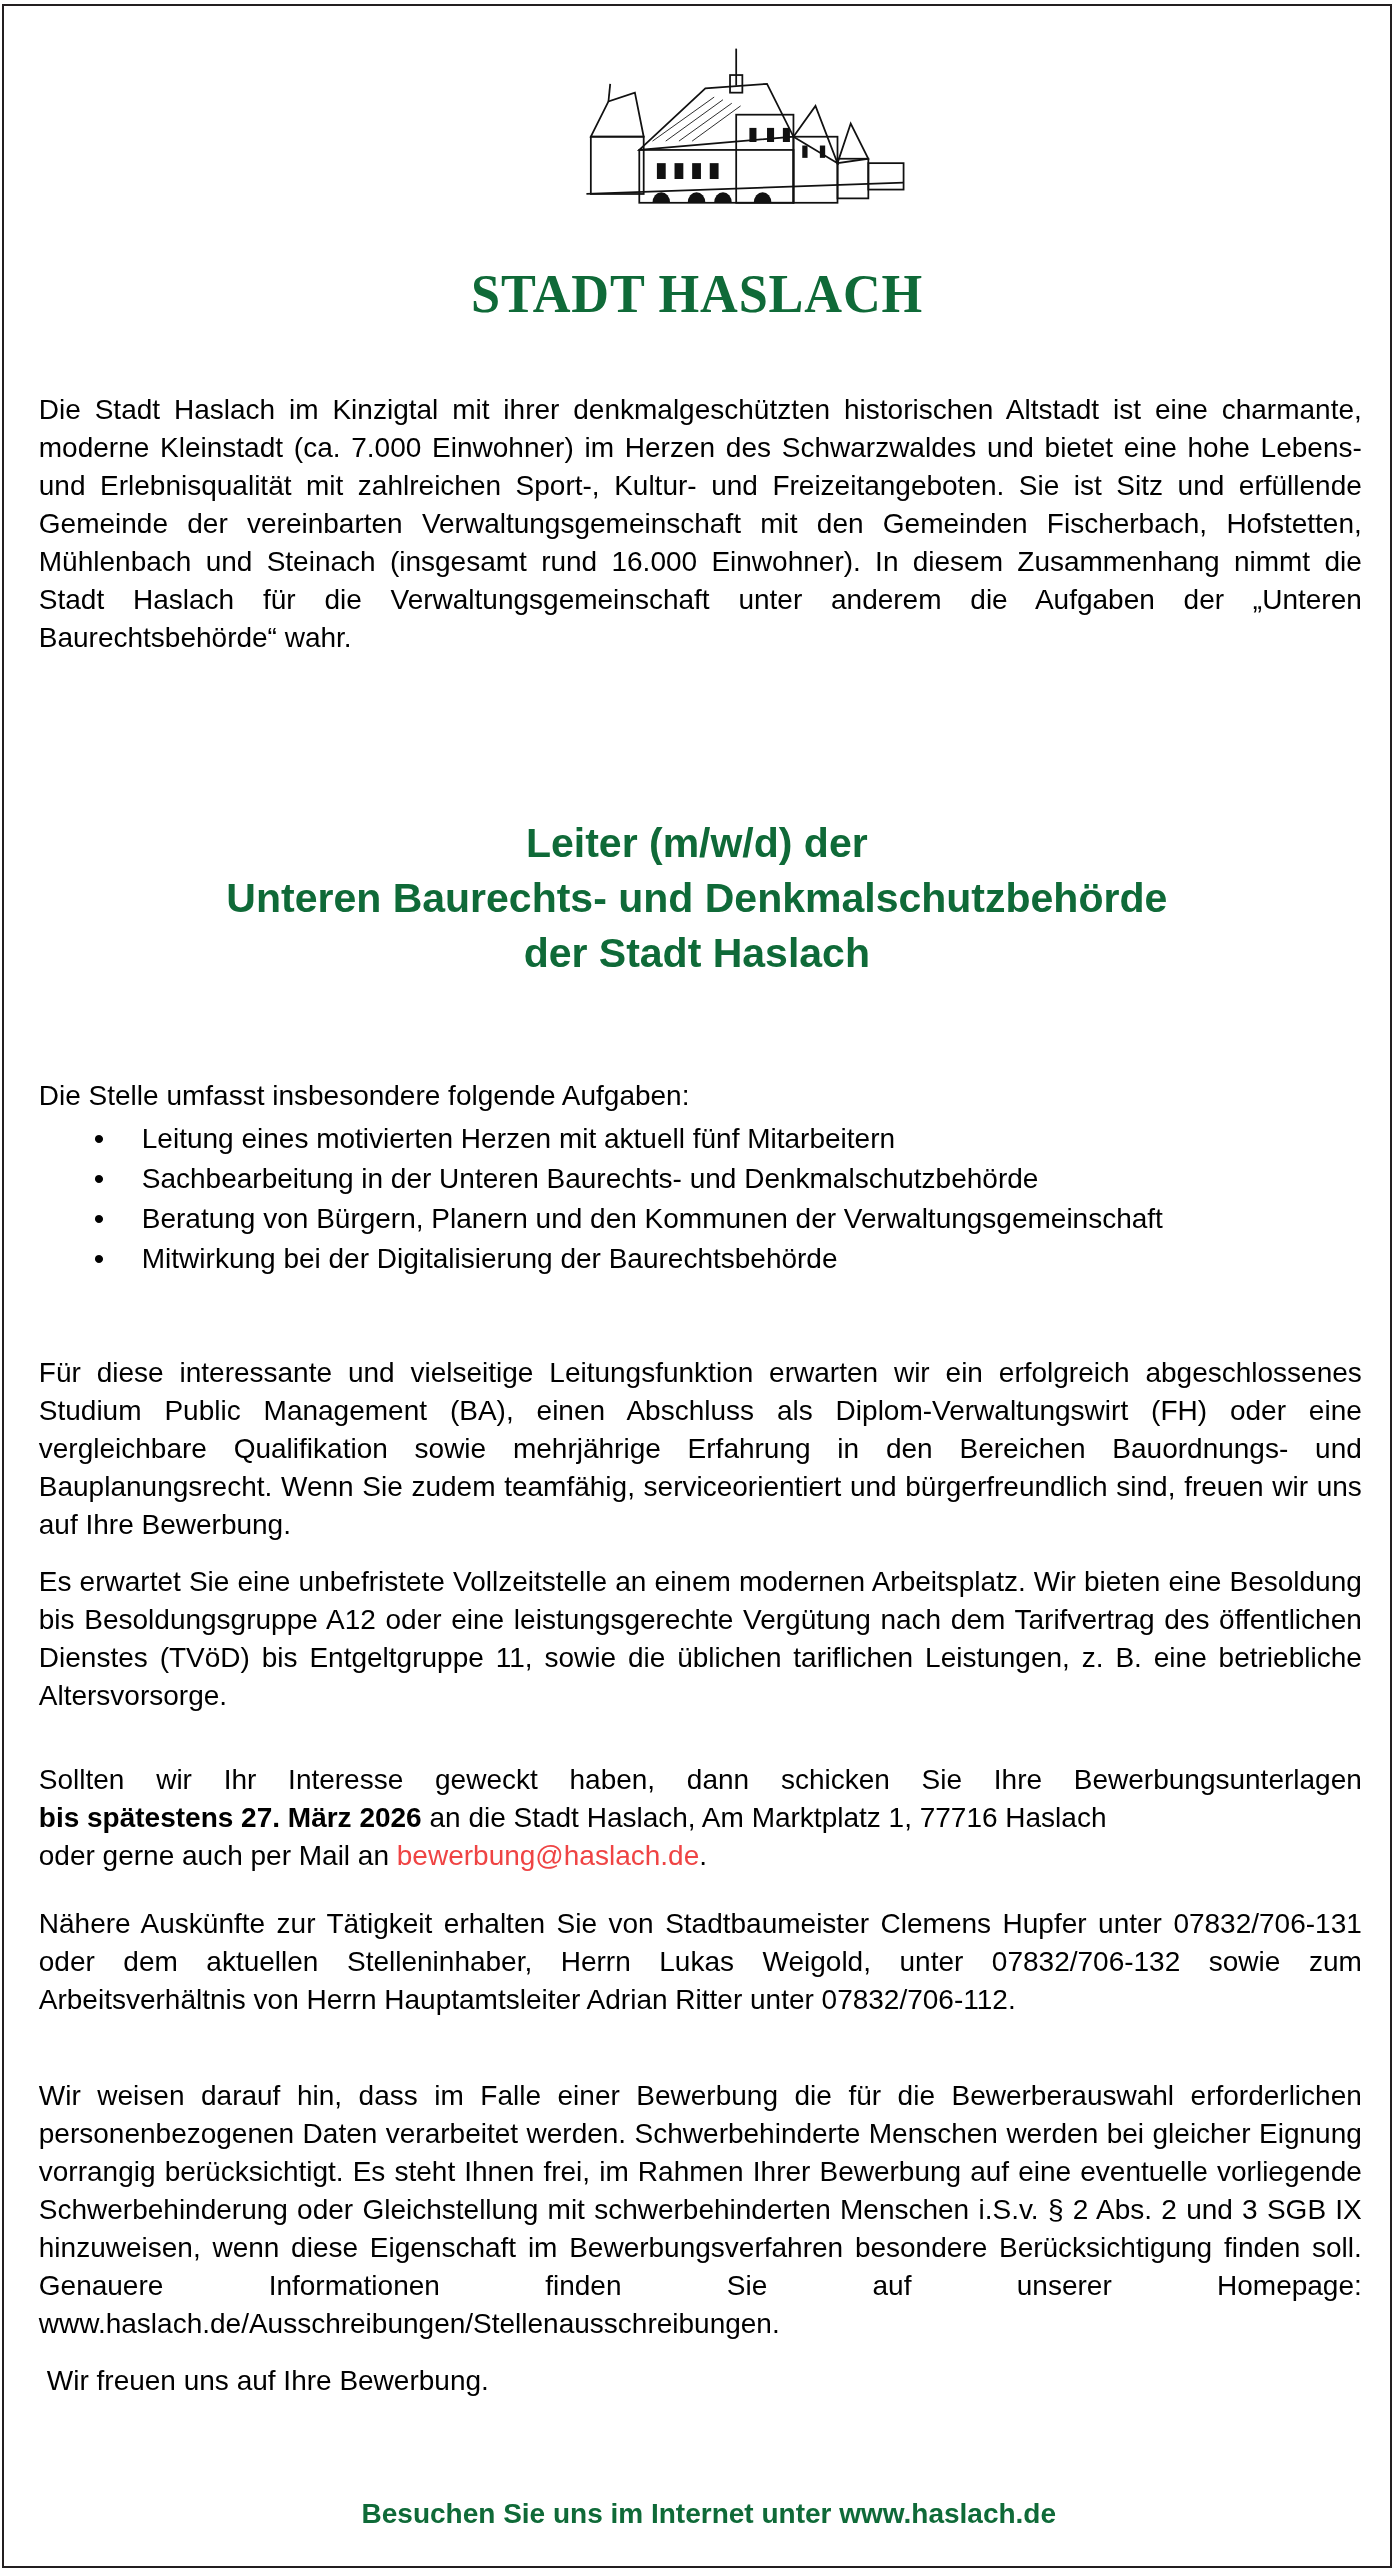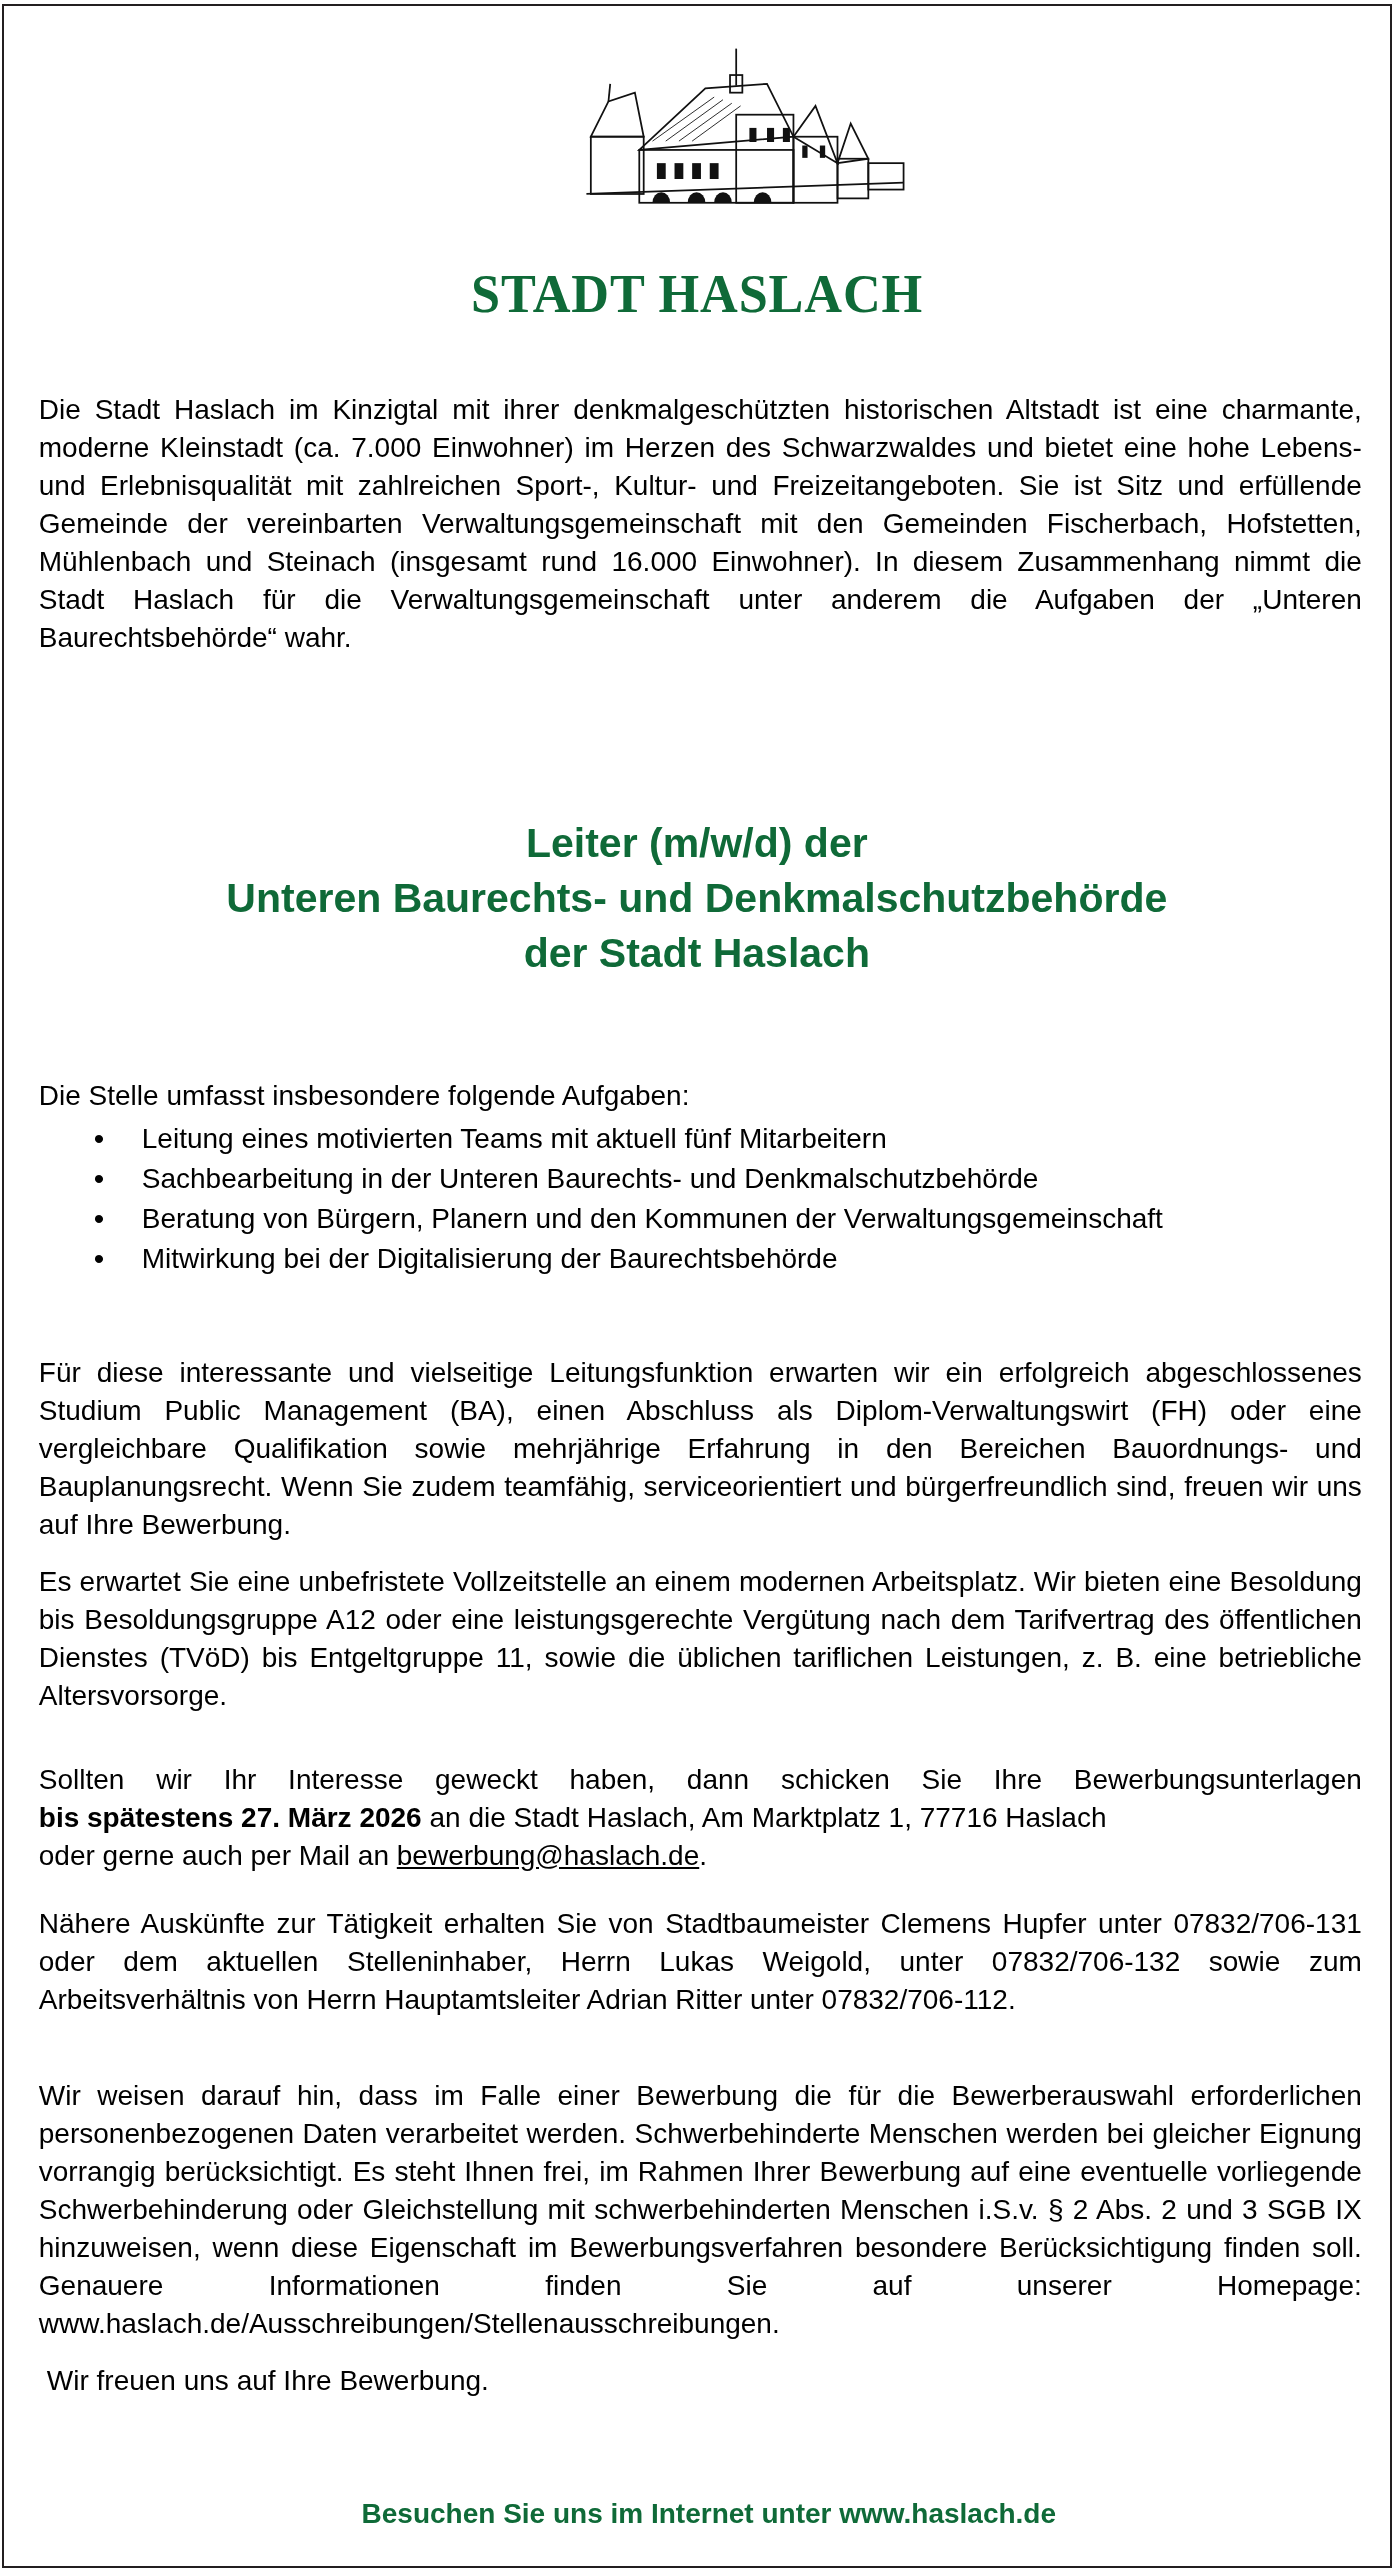--- a/index.html
+++ b/index.html
@@ -6,21 +6,21 @@
   body { width:1400px; height:2576px; position:relative; overflow:hidden; font-family:"Liberation Sans", sans-serif; color:#000; }
   .frame { position:absolute; left:1.8px; top:3.5px; width:1390px; height:2564px; border:2.6px solid #231f20; box-sizing:border-box; background:#fff; }
   .logo { position:absolute; left:578px; top:25px; width:326px; height:185px; }
   .title { position:absolute; left:0; width:100%; top:256px; text-align:center; font-family:"Liberation Serif", serif; font-weight:bold; font-size:55px; letter-spacing:0.9px; color:#0f6a38; transform:scaleX(0.95); }
   .para { position:absolute; left:35px; width:1323px; font-size:28px; line-height:38px; text-align:justify; hyphens:manual; }
   .green { color:#17693a; font-weight:bold; }
   .job { position:absolute; left:0; width:100%; top:810px; text-align:center; color:#0f6a38; font-weight:bold; font-size:41px; line-height:55px; }
   ul.tasks { position:absolute; left:35px; top:1113px; margin:0; padding:0; list-style:none; font-size:28px; line-height:40px; }
   ul.tasks li { position:relative; padding-left:103px; }
   ul.tasks li::before { content:"\2022"; position:absolute; left:55px; top:0; font-size:30px; }
-  a.mail { color:#000000; text-decoration:underline; }
+  a.mail { color:#ef4444; }
   .footer { position:absolute; left:12px; width:100%; top:2492px; text-align:center; font-size:28px; font-weight:bold; color:#0f6a38; }
 </style>
 </head>
 <body>
 
 <div class="frame">
 
   <svg class="logo" viewBox="0 0 370 210">
     <g fill="none" stroke="#111" stroke-width="2">
       <line x1="5" y1="185" x2="365" y2="172"></line>
@@ -68,21 +68,21 @@
 
   <div class="job">
     <div>Leiter (m/w/d) der</div>
     <div>Unteren Baurechts- und Denkmalschutzbehörde</div>
     <div>der Stadt Haslach</div>
   </div>
 
   <div class="para" style="top:1037px;margin-top:34px;">Die Stelle umfasst insbesondere folgende Aufgaben:</div>
 
   <ul class="tasks">
-    <li>Leitung eines motivierten Teams mit aktuell fünf Mitarbeitern</li>
+    <li>Leitung eines motivierten Herzen mit aktuell fünf Mitarbeitern</li>
     <li>Sachbearbeitung in der Unteren Baurechts- und Denkmalschutzbehörde</li>
     <li>Beratung von Bürgern, Planern und den Kommunen der Verwaltungsgemeinschaft</li>
     <li>Mitwirkung bei der Digitalisierung der Baurechtsbehörde</li>
   </ul>
 
   <div class="para" style="top:1348px;">Für diese interessante und vielseitige Leitungsfunktion erwarten wir ein erfolgreich abgeschlossenes Studium Public Management (BA), einen Abschluss als Diplom-Verwaltungswirt (FH) oder eine vergleichbare Qualifikation sowie mehrjährige Erfahrung in den Bereichen Bauordnungs- und Bauplanungsrecht. Wenn Sie zudem teamfähig, serviceorientiert und bürgerfreundlich sind, freuen wir uns auf Ihre Bewerbung.</div>
 
   <div class="para" style="top:1557px;">Es erwartet Sie eine unbefristete Vollzeitstelle an einem modernen Arbeitsplatz. Wir bieten eine Besoldung bis Besoldungsgruppe A12 oder eine leistungsgerechte Vergütung nach dem Tarifvertrag des öffentlichen Dienstes (TVöD) bis Entgeltgruppe 11, sowie die üblichen tariflichen Leistungen, z. B. eine betriebliche Altersvorsorge.</div>
 
   <div class="para" style="top:1755px; text-align:left;">

